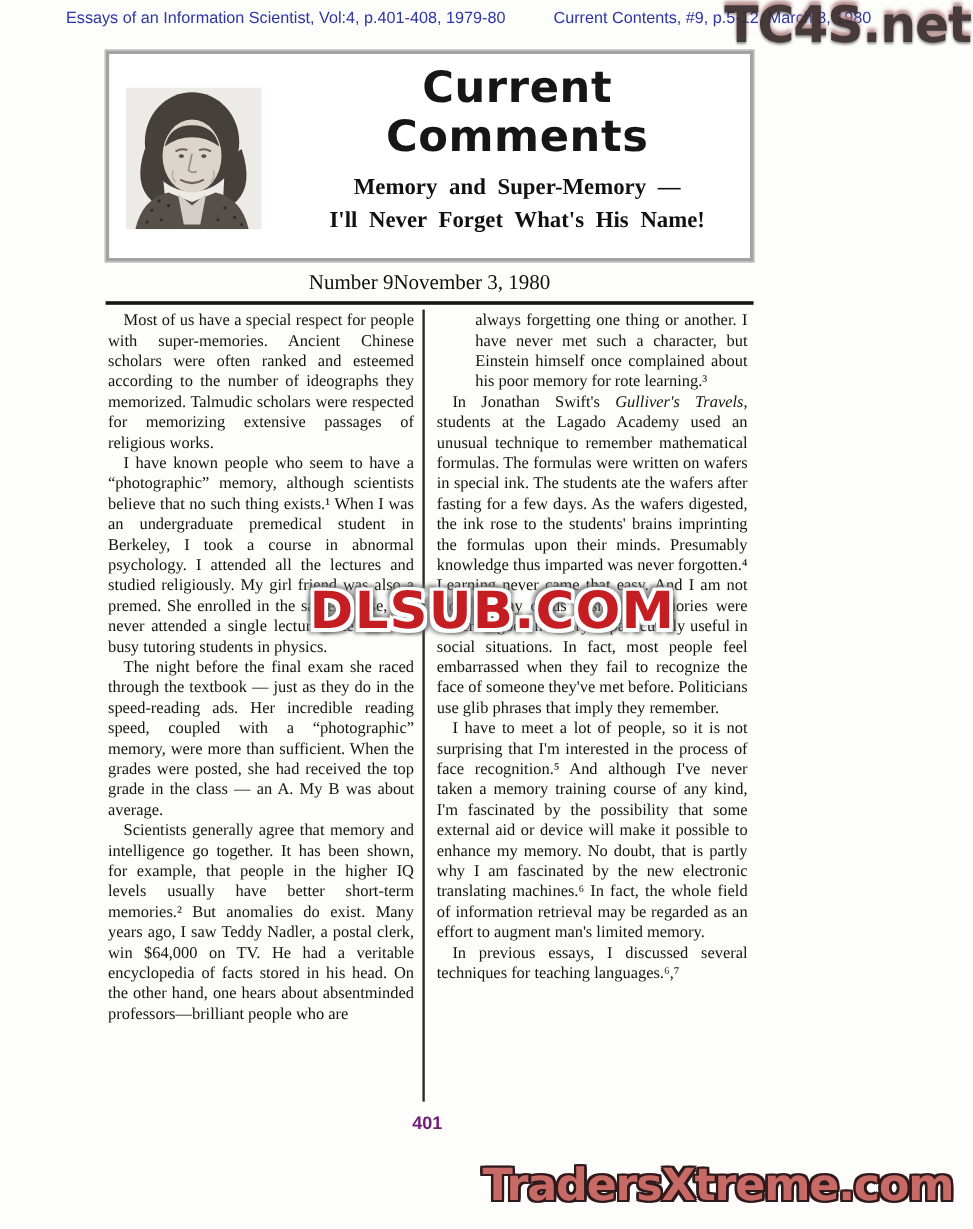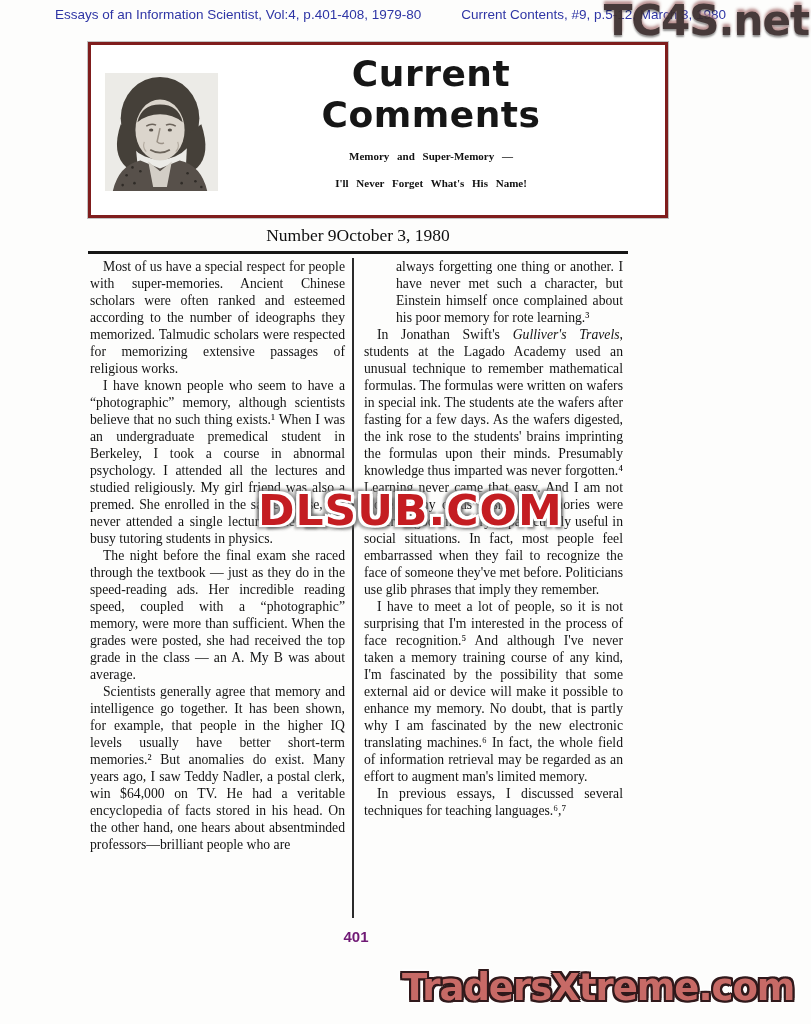--- a/index.html
+++ b/index.html
@@ -10,27 +10,27 @@
   .top-cite{position:absolute;left:55px;top:7px;display:flex;gap:40px;white-space:nowrap;
             font-family:"Liberation Sans","DejaVu Sans",sans-serif;font-size:13.5px;color:#2e35a5;align-items:flex-end;}
 
   
   .wm-tc4s{position:absolute;right:2px;top:-4px;font-family:"DejaVu Sans",sans-serif;
            font-weight:900;font-size:42px;letter-spacing:-1px;color:#3c2e2e;opacity:.94;
            text-shadow:0 -3px 3px rgba(170,120,120,.85), 0 2px 2px rgba(0,0,0,.45);}
 
   
   .masthead{position:absolute;left:88px;top:42px;width:534px;height:170px;background:#fff;
-            border:3px solid #7f1d1d;box-shadow:0 0 0 1px rgba(20,20,20,.25);padding-left:40px;}
+            border:3px solid #a3a3a3;box-shadow:0 0 0 1px rgba(20,20,20,.25);}
   .photo{position:absolute;left:13px;top:28px;width:115px;height:118px;}
   .cc-title{position:absolute;left:152px;top:8px;width:376px;text-align:center;
             font-family:"DejaVu Sans",sans-serif;font-weight:900;font-size:36px;
             letter-spacing:0.5px;color:#161616;}
   .cc-sub{position:absolute;left:160px;top:98px;width:360px;text-align:center;
-          font-weight:bold;font-size:11px;line-height:27px;word-spacing:5px;color:#111;}
+          font-weight:bold;font-size:19px;line-height:27px;word-spacing:5px;color:#111;}
 
   
   .issue-row{position:absolute;left:90px;top:225px;width:536px;display:flex;
              justify-content:center;font-size:17.5px;color:#0f0f0f;}
   .rule{position:absolute;left:88px;top:251px;width:540px;height:3px;background:#161616;}
 
   
   .col{position:absolute;top:258px;font-size:13.7px;line-height:17px;text-align:justify;
        color:#131313;}
   .col-left{left:90px;width:255px;}
@@ -105,21 +105,21 @@
     </svg>
     <div class="cc-title">Current Comments</div>
     <div class="cc-sub">
       <div>Memory and Super-Memory —</div>
       <div>I'll Never Forget What's His Name!</div>
     </div>
   </div>
 
   <div class="issue-row">
     <span>Number 9</span>
-    <span>October 3, 1980</span>
+    <span>November 3, 1980</span>
   </div>
   <div class="rule"></div>
 
   <div class="col col-left">
       <p class="para"><span>Most of us have a special respect for people with super-memories. Ancient Chinese scholars were often ranked and esteemed according to the number of ideographs they memorized. Talmudic scholars were respected for memorizing extensive passages of religious works.</span></p>
       <p class="para"><span>I have known people who seem to have a “photographic” memory, although scientists believe that no such thing exists.¹ When I was an undergraduate premedical student in Berkeley, I took a course in abnormal psychology. I attended all the lectures and studied religiously. My girl friend was also a premed. She enrolled in the same course, but never attended a single lecture. She was too busy tutoring students in physics.</span></p>
       <p class="para"><span>The night before the final exam she raced through the textbook — just as they do in the speed-reading ads. Her incredible reading speed, coupled with a “photographic” memory, were more than sufficient. When the grades were posted, she had received the top grade in the class — an A. My B was about average.</span></p>
       <p class="para"><span>Scientists generally agree that memory and intelligence go together. It has been shown, for example, that people in the higher IQ levels usually have better short-term memories.² But anomalies do exist. Many years ago, I saw Teddy Nadler, a postal clerk, win $64,000 on TV. He had a veritable encyclopedia of facts stored in his head. On the other hand, one hears about absentminded professors—brilliant people who are</span></p>
     </div>
   <div class="divider"></div>

